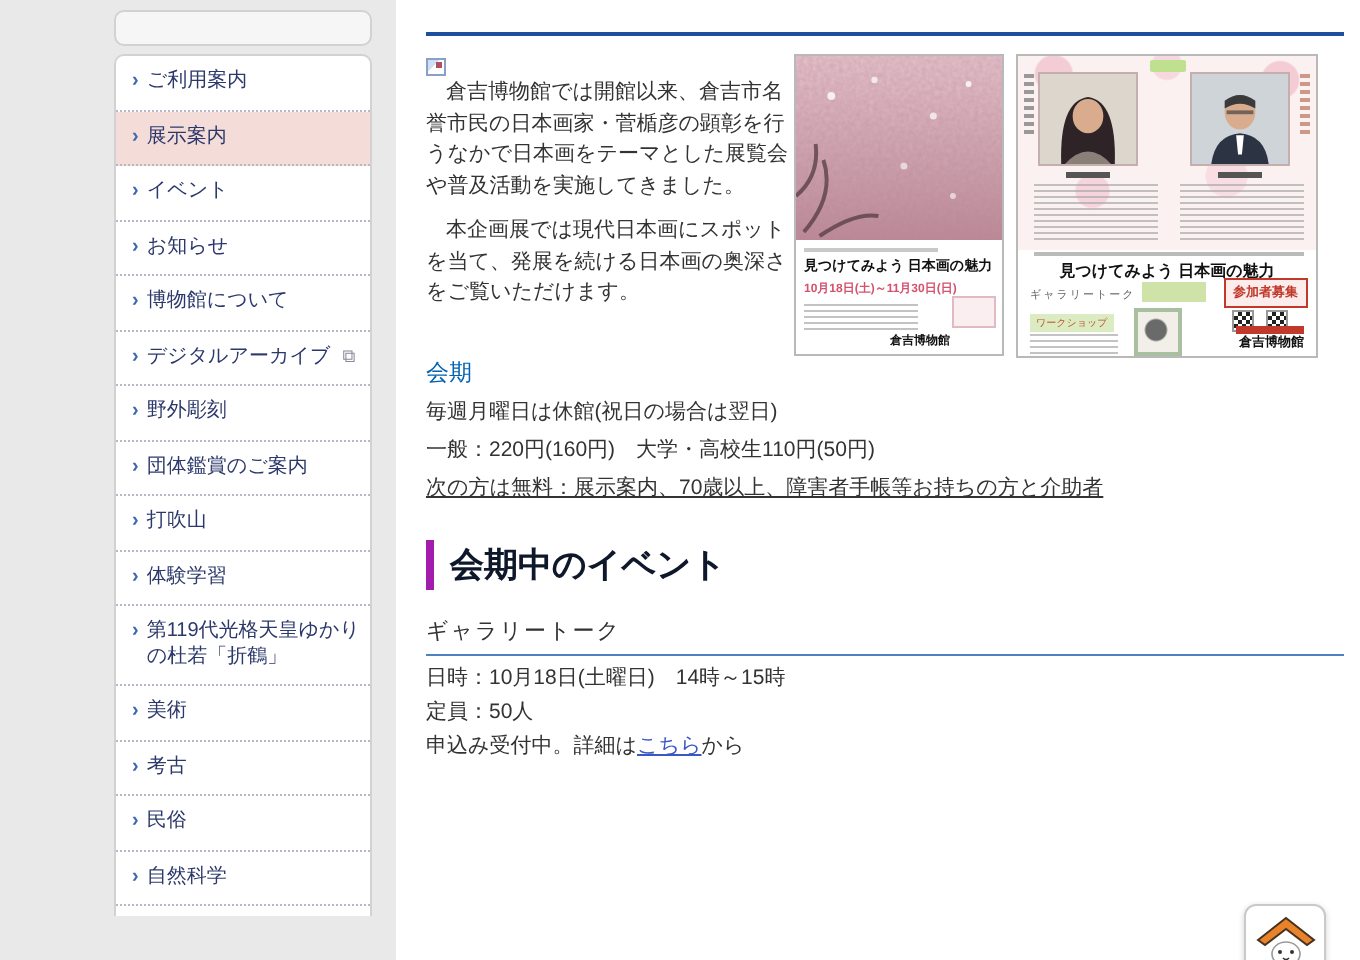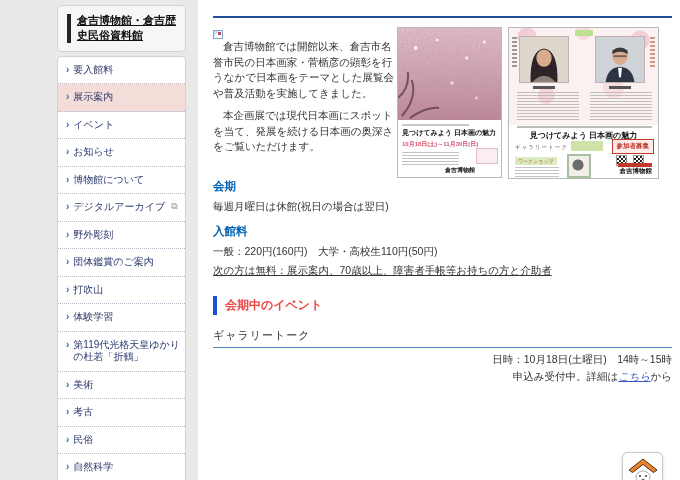--- a/index.html
+++ b/index.html
@@ -97,51 +97,50 @@
     display:inline-block; width:10px; height:9px;
     border:1px solid #8aa0c8;
     background:linear-gradient(135deg,#cfe0f5 0 40%,#fff 40%);
     position:relative;
   }
   .image-icon::after { content:""; position:absolute; right:1px; top:1px; width:3px; height:3px; background:#b05060; }
 
   .intro { font-size:10.5px; line-height:15.5px; color:#333; margin:4px 0 0; text-indent:10px; }
   .intro + .intro { margin-top:7px; }
 
-  .h2 { color:#0062b1; font-weight:bold; font-size:11.5px; margin:11px 0 0; }
+  .h2 { color:#0062b1; font-weight:normal; font-size:11.5px; margin:11px 0 0; }
   .h2.clear { clear:both; }
   .line { font-size:10.5px; color:#333; margin-top:6px; line-height:1.25; }
   .line.free { text-decoration:underline; }
 
   .events { margin-top:19px; }
-  .ev-head { border-left:4px solid #1d4ed8; padding:1px 0 1px 8px; font-weight:bold; font-size:12px; color:#ef4444; }
+  .ev-head { border-left:4px solid #a21caf; padding:1px 0 1px 8px; font-weight:bold; font-size:17px; color:#0f172a; }
   .ev-title { font-size:11px; color:#333; margin-top:13px; letter-spacing:1px; }
   .ev-rule { height:1px; background:#4f80c0; margin-top:4px; }
-  .ev-line { font-size:10.5px; color:#333; margin-top:4.5px; line-height:1.2;text-align:right; }
-  .inline-link { color:#3a57c4; text-decoration:underline; cursor:pointer;font-style:italic; }
+  .ev-line { font-size:10.5px; color:#333; margin-top:4.5px; line-height:1.2; }
+  .inline-link { color:#3a57c4; text-decoration:underline; cursor:pointer; }
 
   .mascot-btn {
     position:absolute; right:17px; top:452px; width:41px; height:40px;
     background:#fff; border:1px solid #c9c9c9; border-radius:6px;
     box-shadow:0 1px 3px rgba(0,0,0,.18);
     display:flex; justify-content:center; padding-top:3px; cursor:pointer;
   }
 </style>
 </head>
 <body>
 
 <div class="sidebar">
   <div class="side-title-card">
     <div class="side-title-bar"></div>
-    <a class="side-title-link">倉吉博物館・倉吉歴史民俗資料館</a>
   </div>
   <ul class="side-menu">
     <li>
       <span class="chev">›</span>
-      <span class="lbl">要入館料</span>
+      <span class="lbl">ご利用案内</span>
 
     </li>
   <li class="active">
       <span class="chev">›</span>
       <span class="lbl">展示案内</span>
 
     </li>
       <li>
       <span class="chev">›</span>
       <span class="lbl">イベント</span>
@@ -291,30 +290,30 @@
   <div class="icon-row">
     <span class="image-icon"></span>
   </div>
 
   <p class="intro">倉吉博物館では開館以来、倉吉市名誉市民の日本画家・菅楯彦の顕彰を行うなかで日本画をテーマとした展覧会や普及活動を実施してきました。</p>
   <p class="intro">本企画展では現代日本画にスポットを当て、発展を続ける日本画の奥深さをご覧いただけます。</p>
 
   <div class="h2 clear">会期</div>
   <div class="line">毎週月曜日は休館(祝日の場合は翌日)</div>
 
-  <div class="h2">入館料</div>
   <div class="line">一般：220円(160円)　大学・高校生110円(50円)</div>
   <div class="line free">次の方は無料：展示案内、70歳以上、障害者手帳等お持ちの方と介助者</div>
 
   <div class="events">
     <div class="ev-head">会期中のイベント</div>
 
     <div class="ev-title">ギャラリートーク</div>
     <div class="ev-rule"></div>
     <div class="ev-line">日時：10月18日(土曜日)　14時～15時</div>
+    <div class="ev-line">定員：50人</div>
     <div class="ev-line">
       <span>申込み受付中。詳細は</span><a class="inline-link">こちら</a><span>から</span>
     </div>
 
   </div>
 </div>
 
 <div class="mascot-btn">
   <svg width="32" height="30" viewBox="0 0 32 30">
     <polygon points="2,14 16,3 30,14 26.5,16.5 16,8.5 5.5,16.5" fill="#e8832a" stroke="#4a3220" stroke-width="1"></polygon>

